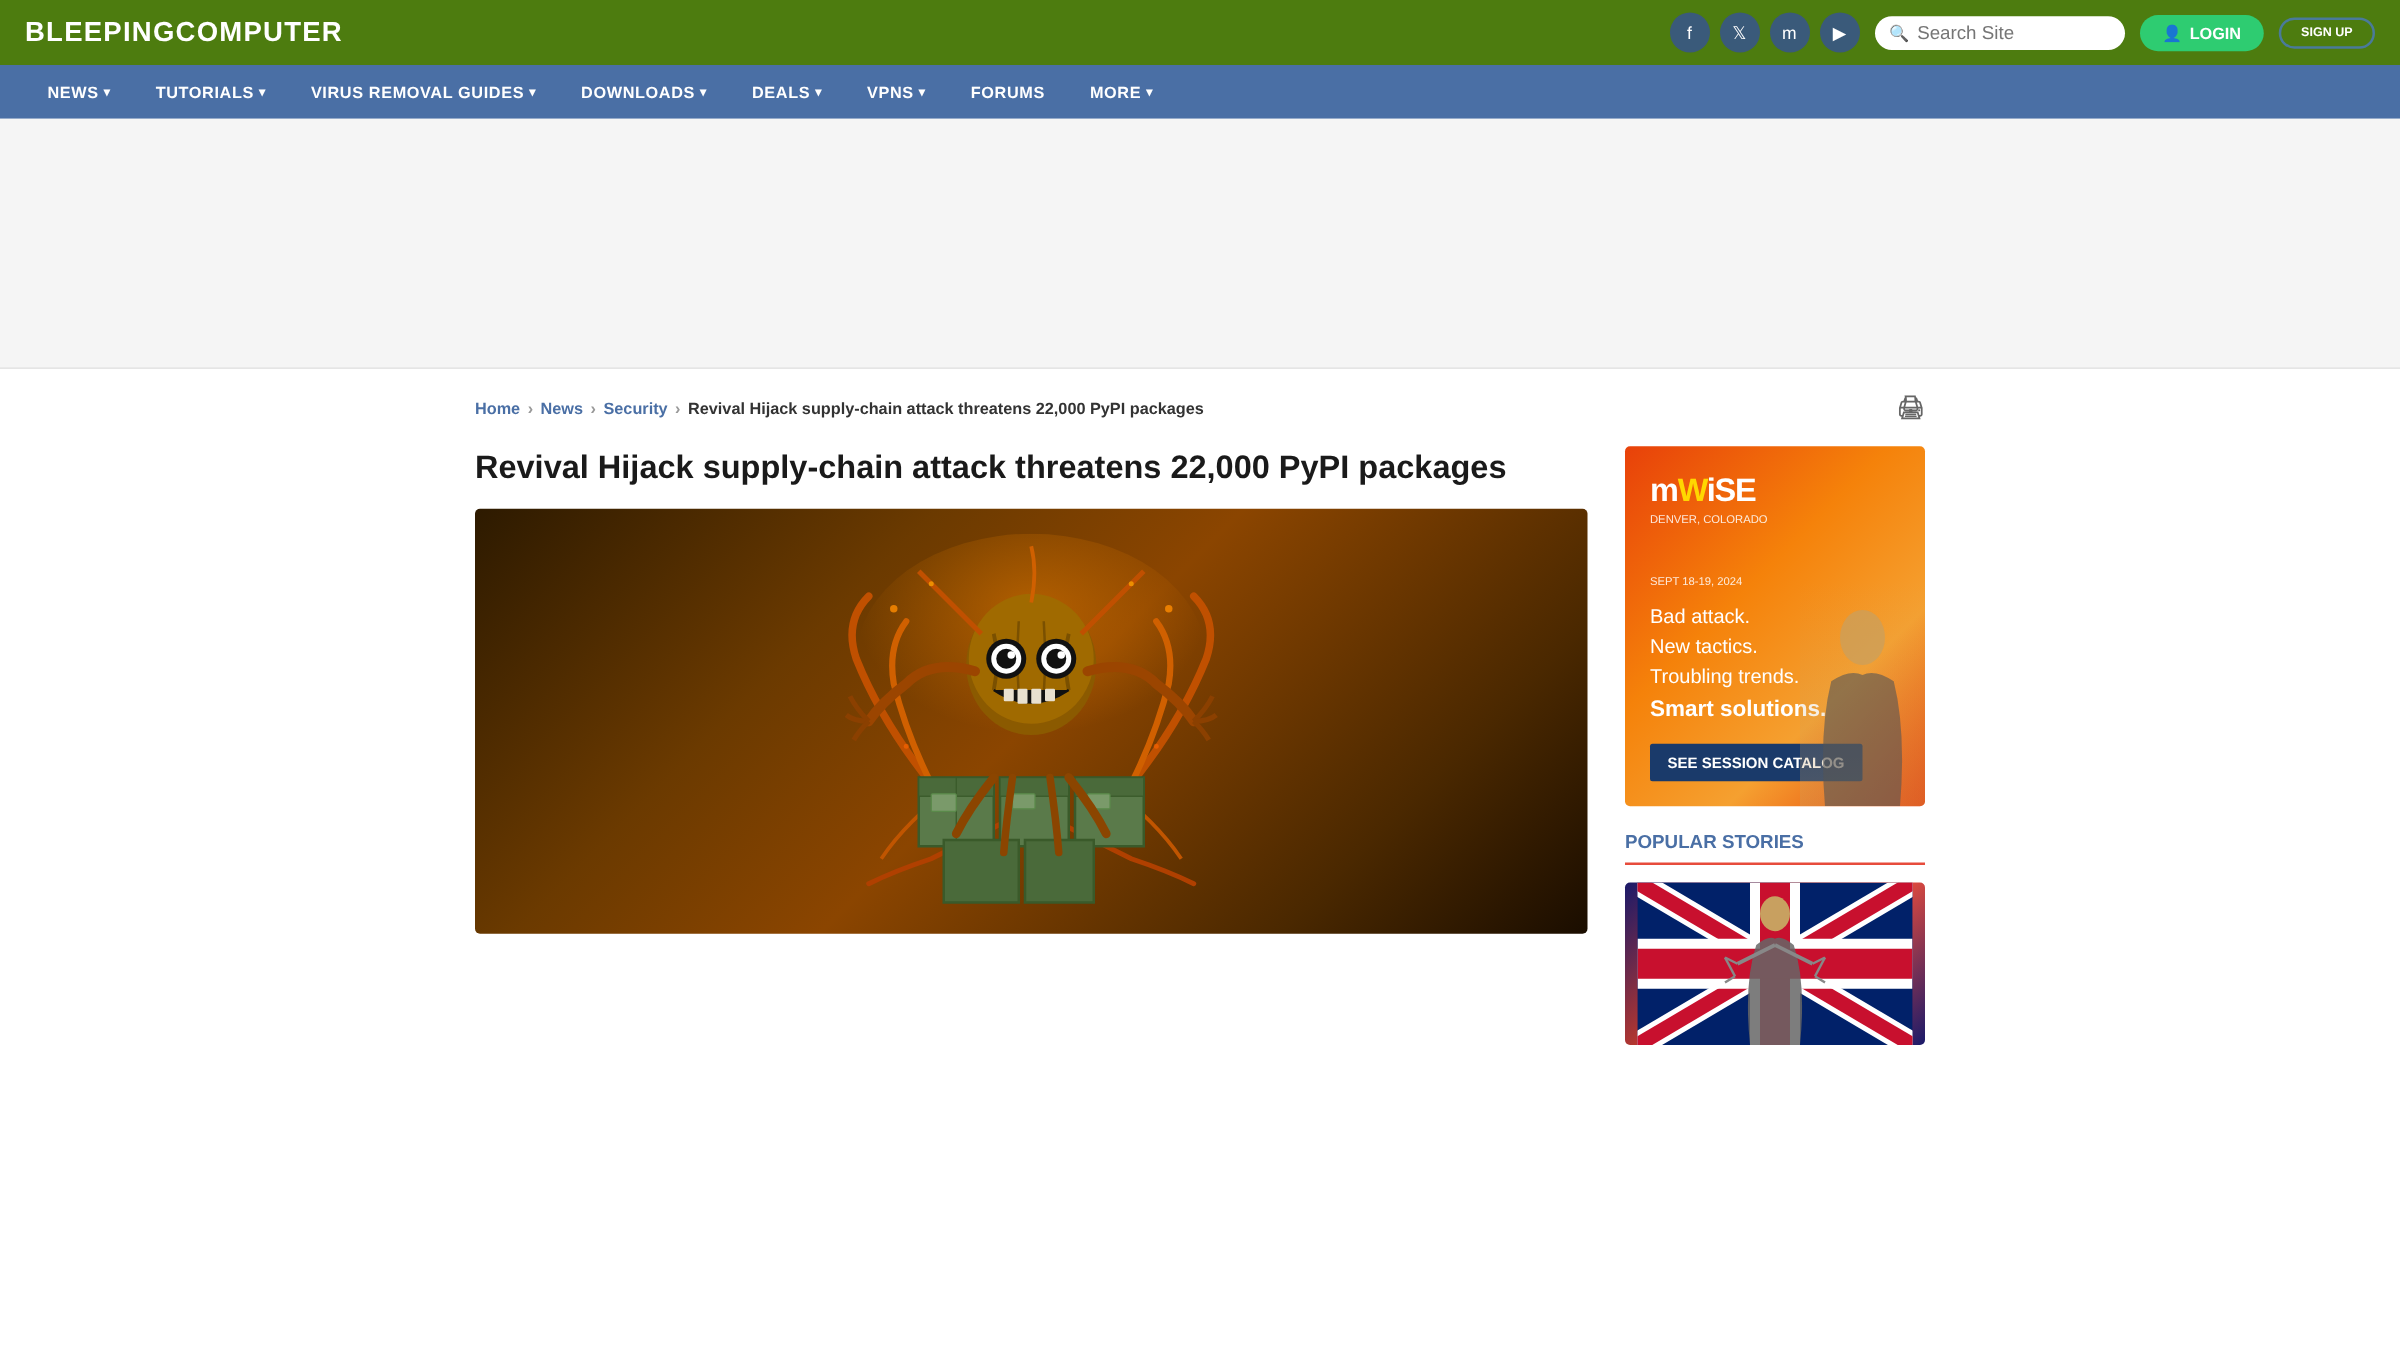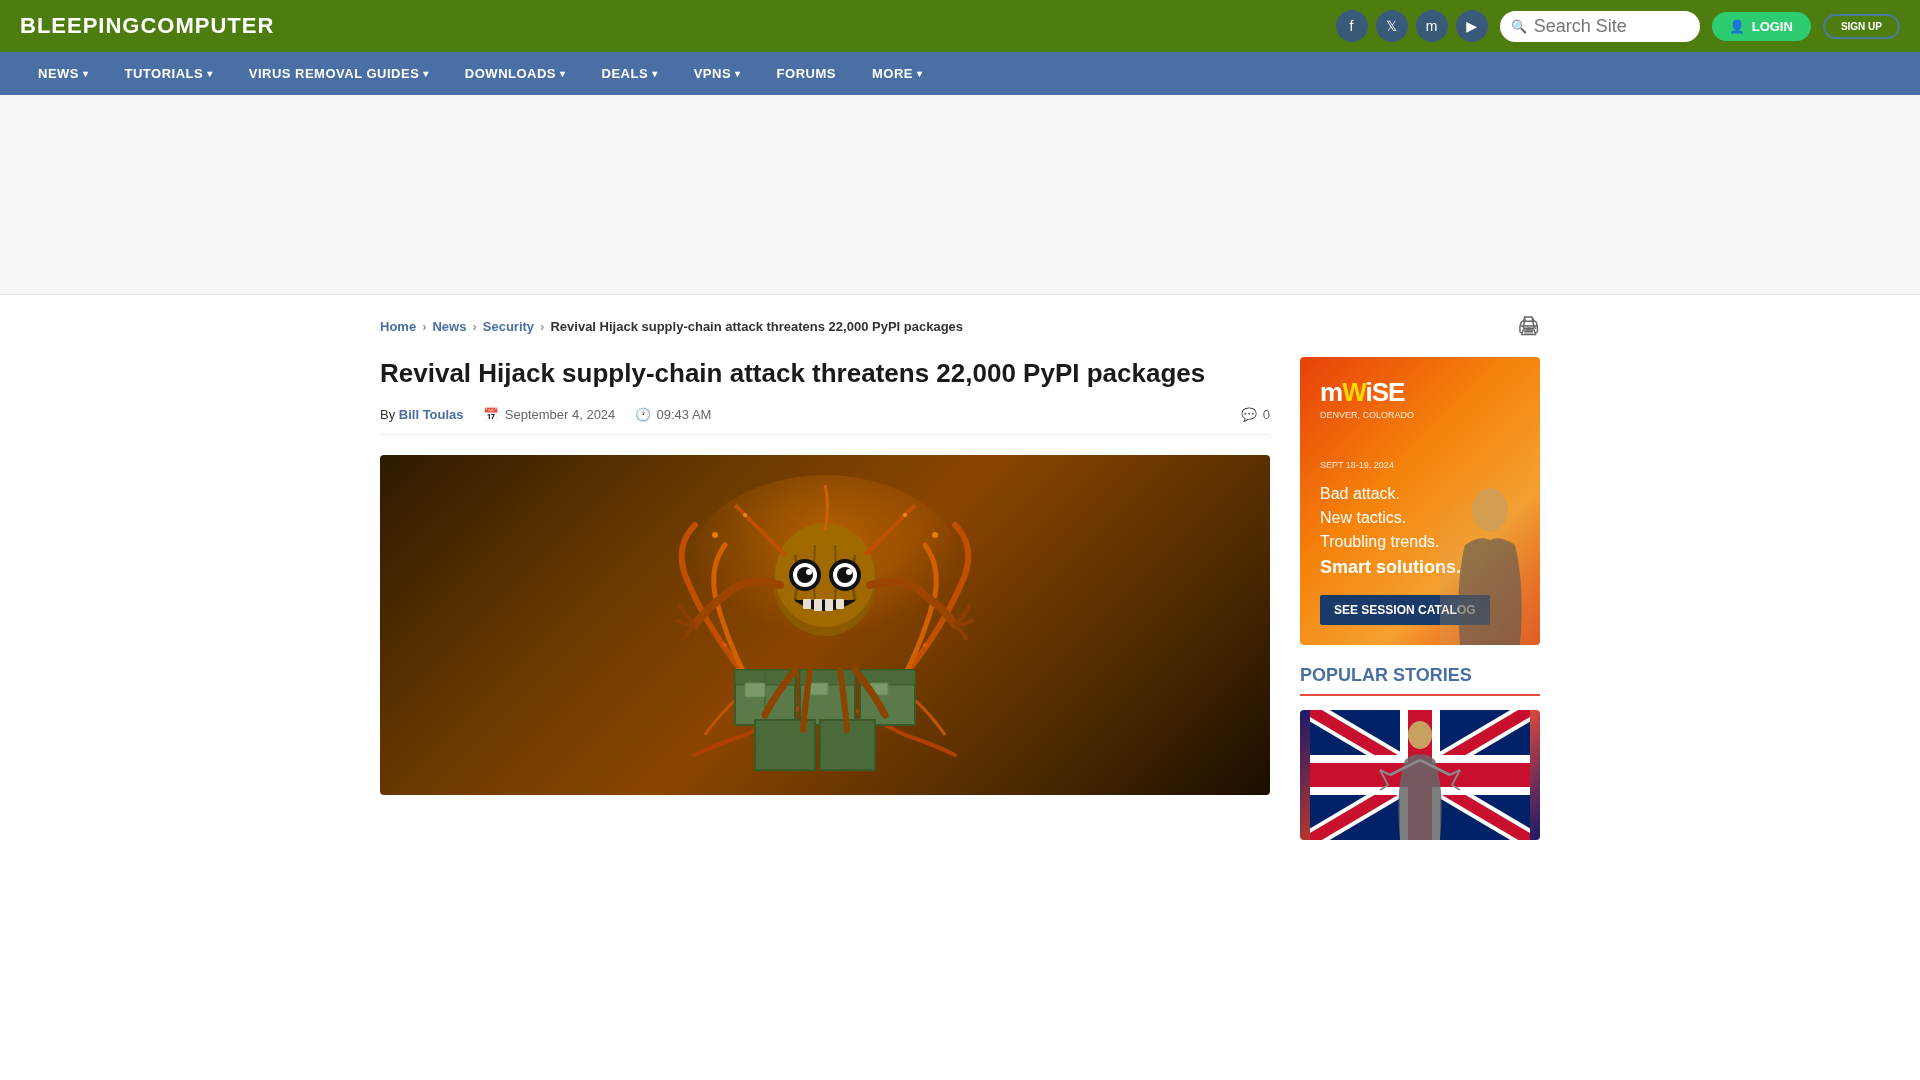--- a/index.html
+++ b/index.html
@@ -47,21 +47,21 @@
       align-items: center;
       background: #fff;
       border-radius: 20px;
       padding: 5px 12px;
       gap: 6px;
       width: 200px;
     }
     .search-bar input {
       border: none;
       outline: none;
-      font-size: 18px;
+      font-size: 15px;
       color: #666;
       width: 100%;
       background: transparent;
     }
     .search-icon-sm { color: #999; font-size: 13px; }
     .btn-login {
       background: #2ecc71;
       color: #fff;
       border: none;
       border-radius: 20px;
@@ -218,21 +218,21 @@
       bottom: 0;
       width: 100px;
       height: 180px;
       background: linear-gradient(to bottom, transparent 0%, rgba(200,160,100,0.3) 100%);
       display: flex;
       align-items: flex-end;
       justify-content: center;
     }
 
     .popular-stories-title {
-      font-size: 18px;
+      font-size: 15px;
       font-weight: bold;
       color: #4a6fa5;
       text-transform: uppercase;
       border-bottom: 2px solid #e74c3c;
       padding-bottom: 8px;
       margin-bottom: 14px;
     }
     .popular-story-image {
       width: 100%;
       height: 130px;
@@ -299,37 +299,20 @@
     <span class="current">Revival Hijack supply-chain attack threatens 22,000 PyPI packages</span>
     <span class="breadcrumb-print">🖨</span>
   </div>
 
   <div class="content-layout">
 
     <div class="article-main">
 
       <h1 class="article-title">Revival Hijack supply-chain attack threatens 22,000 PyPI packages</h1>
 
-      <div class="article-meta">
-        <span class="author">
-          <span>By</span>&nbsp;<a href="#">Bill Toulas</a>
-        </span>
-        <span class="meta-item">
-          <span>📅</span>
-          <span>September 4, 2024</span>
-        </span>
-        <span class="meta-item">
-          <span>🕐</span>
-          <span>09:43 AM</span>
-        </span>
-        <span class="comments meta-item">
-          <span>💬</span>
-          <span>0</span>
-        </span>
-      </div>
 
       <div class="article-image">
         <svg width="320" height="300" viewBox="0 0 320 300">
 
           <defs>
             <radialGradient id="bgGrad" cx="50%" cy="40%" r="60%">
               <stop offset="0%" stop-color="#8b5500"></stop>
               <stop offset="60%" stop-color="#4a2800"></stop>
               <stop offset="100%" stop-color="#1a0800"></stop>
             </radialGradient>

